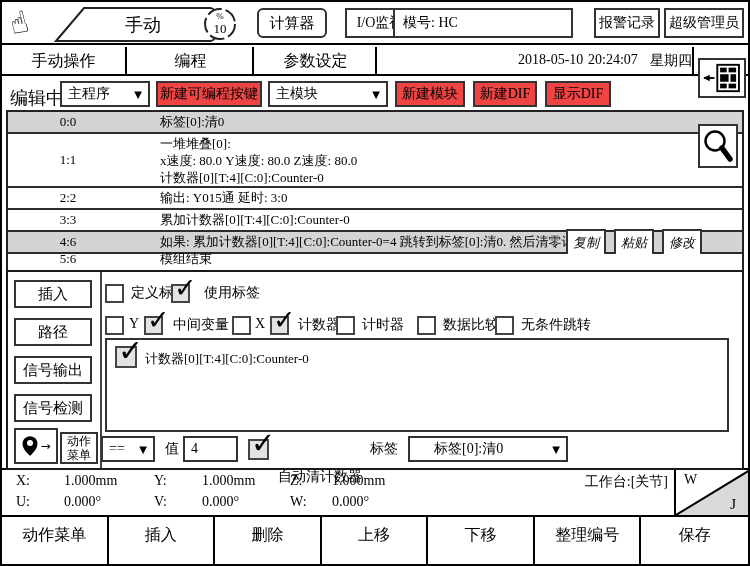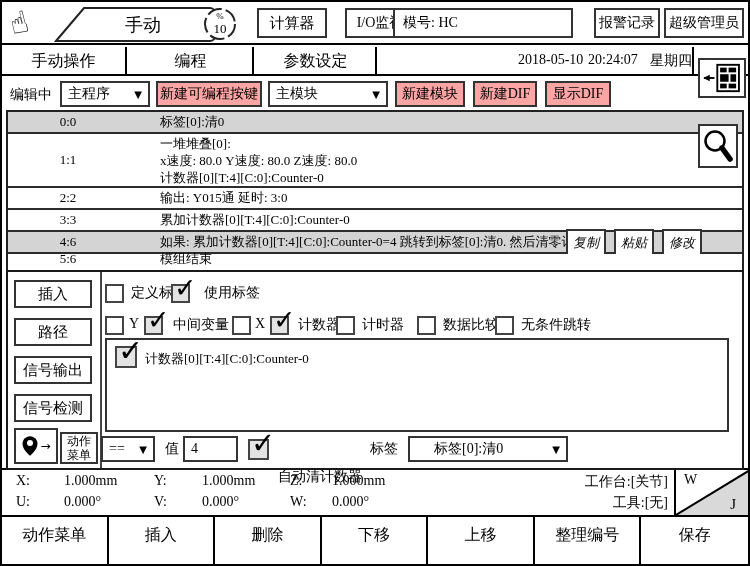--- a/index.html
+++ b/index.html
@@ -9,21 +9,21 @@
 
   
   .topbar { position: absolute; left: 0; top: 0; width: 746px; height: 43px;
             border-bottom: 2px solid #000; background: #fff; }
   .hand { position: absolute; left: 8px; top: 4px; font-size: 30px; line-height: 34px;
           font-family: "DejaVu Sans", sans-serif; transform: rotate(-14deg); }
   .banner-svg { position: absolute; left: 46px; top: 1px; }
   .tb-btn { position: absolute; top: 6px; height: 30px; border: 2px solid #333;
             background: #fff; display: flex; align-items: center; justify-content: center;
             font-size: 15px; cursor: default; }
-  .btn-calc { left: 255px; width: 70px; }
+  .btn-calc { left: 255px; width: 70px; border-radius: 6px; }
   .btn-io   { left: 343px; width: 70px; font-size: 14px;}
   .model-box{ position: absolute; left: 391px; top: 6px; width: 180px; height: 30px;
               border: 2px solid #333; background:#fff; display:flex; align-items:center;
               padding-left: 8px; font-size: 14px; }
   .btn-alarm{ left: 592px; width: 66px; font-size: 14px;}
   .btn-admin{ left: 662px; width: 80px; font-size: 14px;}
 
   
   .tabrow { position: absolute; left: 0; top: 45px; width: 746px; height: 29px;
             border-bottom: 2px solid #000; background: #fff; }
@@ -36,31 +36,31 @@
   .dt-date { left: 516px; } .dt-time { left: 586px; } .dt-week { left: 648px; }
   .tab-vline { position: absolute; left: 690px; top: 0; height: 29px; border-left: 2px solid #000; }
 
   
   .kbbox { position: absolute; left: 696px; top: 56px; width: 48px; height: 40px;
            border: 2px solid #333; background: #fff; z-index: 4;
            display: flex; align-items: center; justify-content: center; }
 
   
   .toolbar { position: absolute; left: 0; top: 76px; width: 746px; height: 32px; background: #fff; }
-  .tl-label { position: absolute; left: 8px; top: 8px; font-size: 14px; }
+  .tl-label { position: absolute; left: 8px; top: 8px; font-size: 18px; }
   .dd { border: 2px solid #333; background: #fff; display: flex; align-items: center;
         justify-content: space-between; padding: 11px 6px; font-size: 14px; }
   .dd .arr { font-size: 10px; font-family: "DejaVu Sans", sans-serif; }
   .tb2-dd1 { position: absolute; left: 58px; top: 3px; width: 90px; height: 26px; }
   .tb2-btn1{ position: absolute; left: 154px; top: 3px; width: 106px; height: 26px; font-size: 13px; }
   .tb2-dd2 { position: absolute; left: 266px; top: 3px; width: 120px; height: 26px; }
   .tb2-btn2{ position: absolute; left: 393px; top: 3px; width: 70px; height: 26px; }
   .tb2-btn3{ position: absolute; left: 471px; top: 3px; width: 64px; height: 26px; }
   .tb2-btn4{ position: absolute; left: 543px; top: 3px; width: 66px; height: 26px; }
-  .flat-btn { border: 2px solid #333; background: #fca5a5; display: flex; align-items: center;
+  .flat-btn { border: 2px solid #333; background: #ef4444; display: flex; align-items: center;
               justify-content: center; font-size: 14px; }
 
   
   .proglist { position: absolute; left: 4px; top: 108px; width: 738px; height: 164px;
               border: 2px solid #222; background: #fff; }
   .prow { position: relative; display: flex; align-items: center;
           border-bottom: 2px solid #2b2b2b; font-size: 13px; background: #fff; }
   .prow.sel { background: #d4d4d4; }
   .prow .rid { width: 120px; text-align: center; flex: none; }
   .prow .rtext { margin-left: 32px; }
@@ -308,34 +308,33 @@
     <span class="ax" style="left:200px; top:3px;">1.000mm</span>
     <span class="ax" style="left:288px; top:3px;">Z:</span>
     <span class="ax" style="left:330px; top:3px;">1.000mm</span>
     <span class="ax" style="left:14px; top:24px;">U:</span>
     <span class="ax" style="left:62px; top:24px;">0.000°</span>
     <span class="ax" style="left:152px; top:24px;">V:</span>
     <span class="ax" style="left:200px; top:24px;">0.000°</span>
     <span class="ax" style="left:288px; top:24px;">W:</span>
     <span class="ax" style="left:330px; top:24px;">0.000°</span>
     <div class="statR" style="top:3px;">工作台:[关节]</div>
-    <div class="statR" style="top:24px;">工具:[无]</div>
     <div class="wjbox">
       <svg width="74" height="45" viewBox="0 0 74 45">
         <polygon points="0,45 74,0 74,45" fill="#d9d9d9"></polygon>
         <line x1="0" y1="45" x2="74" y2="0" stroke="#000" stroke-width="2"></line>
       </svg>
       <span class="wj-w">W</span>
       <span class="wj-j">J</span>
     </div>
   </div>
 
   <div class="bottombar">
     <div class="bb-cell">动作菜单</div>
     <div class="bb-cell">插入</div>
     <div class="bb-cell">删除</div>
+    <div class="bb-cell">上移</div>
     <div class="bb-cell">下移</div>
-    <div class="bb-cell">上移</div>
     <div class="bb-cell">整理编号</div>
     <div class="bb-cell">保存</div>
   </div>
 
 </div>
 
 </body></html>

